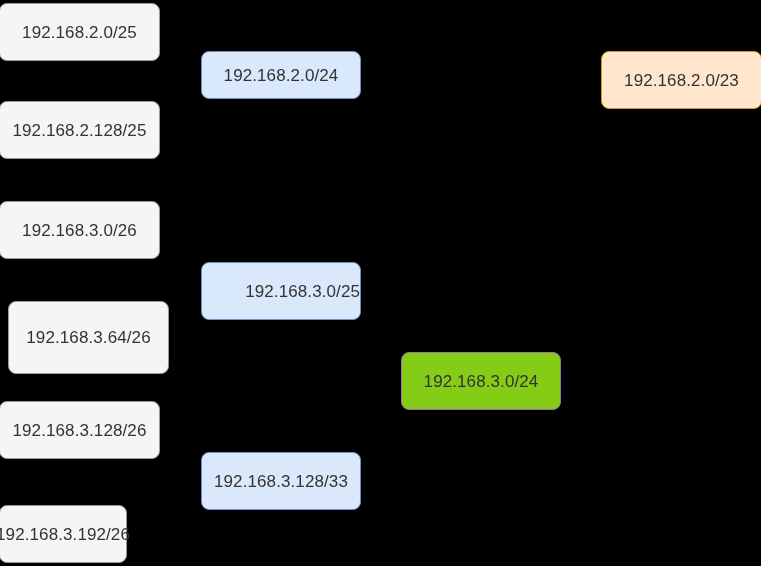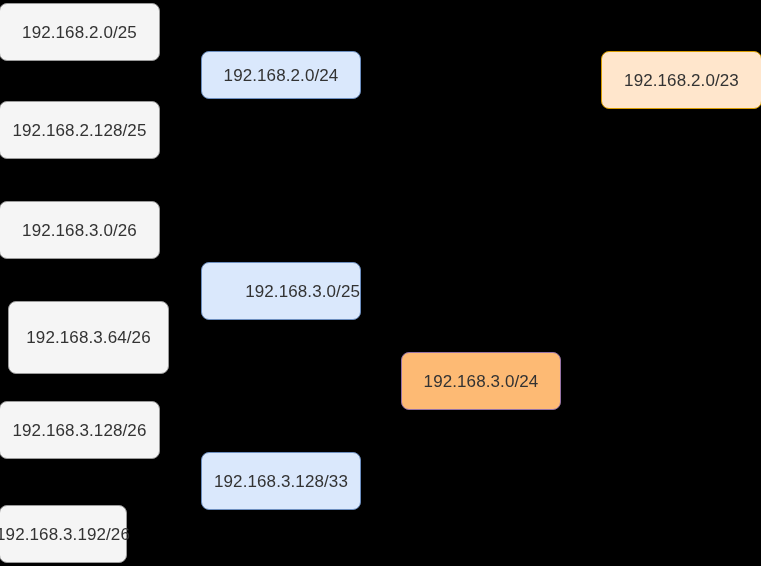--- a/index.html
+++ b/index.html
@@ -42,21 +42,21 @@
   }
   .theme-gray {
     background: #f5f5f5;
     border-color: #9a9a9a;
   }
   .theme-blue {
     background: #dae8fc;
     border-color: #6c8ebf;
   }
   .theme-purple {
-    background: #fdba74;
+    background: #84cc16;
     border-color: #9673a6;
   }
   .theme-orange {
     background: #ffe6cc;
     border-color: #d79b00;
     text-align: right;
   }
 </style>
 </head>
 <body>

